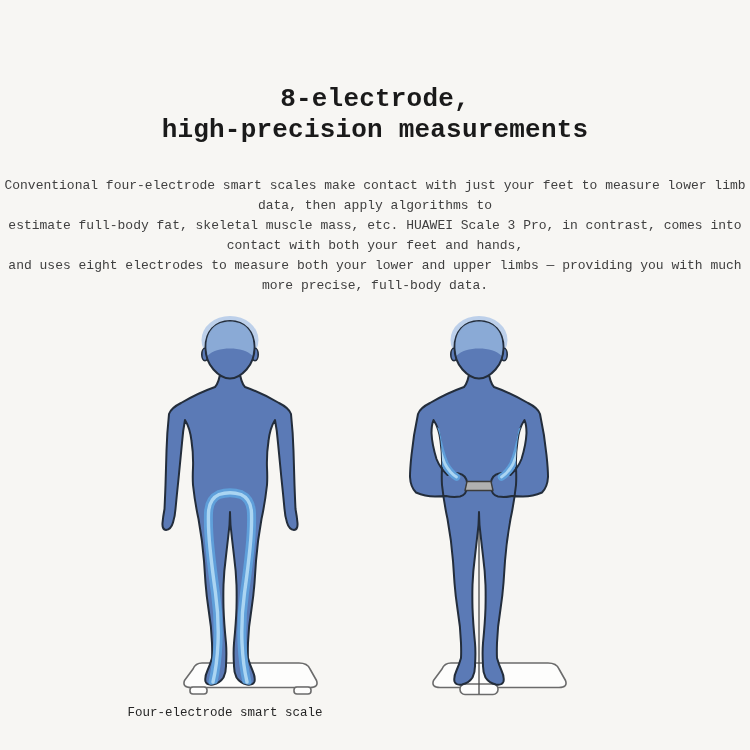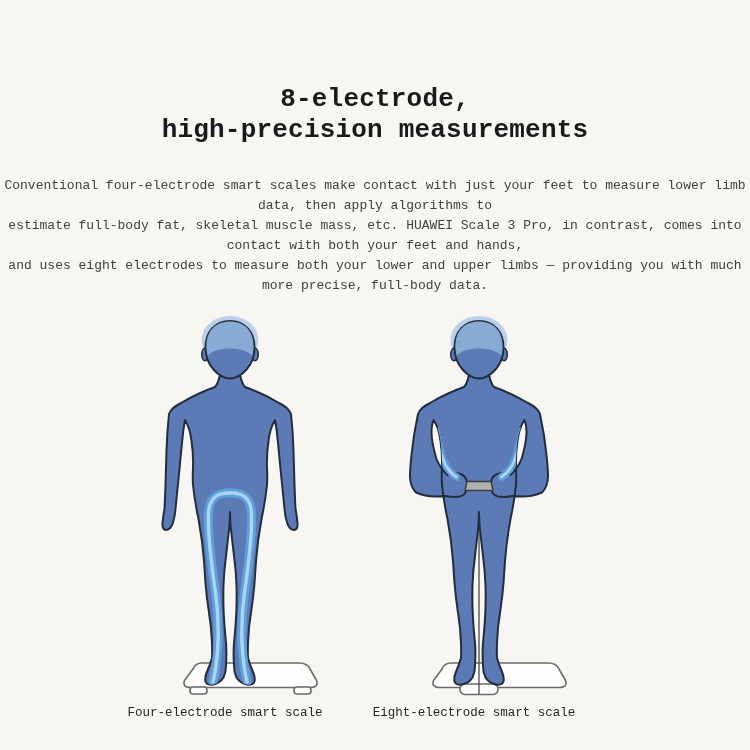--- a/index.html
+++ b/index.html
@@ -106,17 +106,16 @@
 
         <g clip-path="url(#clipB)">
           <path class="strip-outer-arm" d="M69,118 Q73,140 78,151 Q83,160 89.5,164"></path>
           <path class="strip-core-arm" d="M69,118 Q73,140 78,151 Q83,160 89.5,164"></path>
           <path class="strip-outer-arm" d="M155,118 Q151,140 146,151 Q141,160 134.5,164"></path>
           <path class="strip-core-arm" d="M155,118 Q151,140 146,151 Q141,160 134.5,164"></path>
         </g>
 
         <path class="handle" d="M100,168.5 L124,168.5 L126,177.5 L98,177.5 Z"></path>
       </svg>
-      <div class="caption">Eight-electrode smart scale</div>
     </div>
 
   </div>
 </div>
 
 </body></html>

